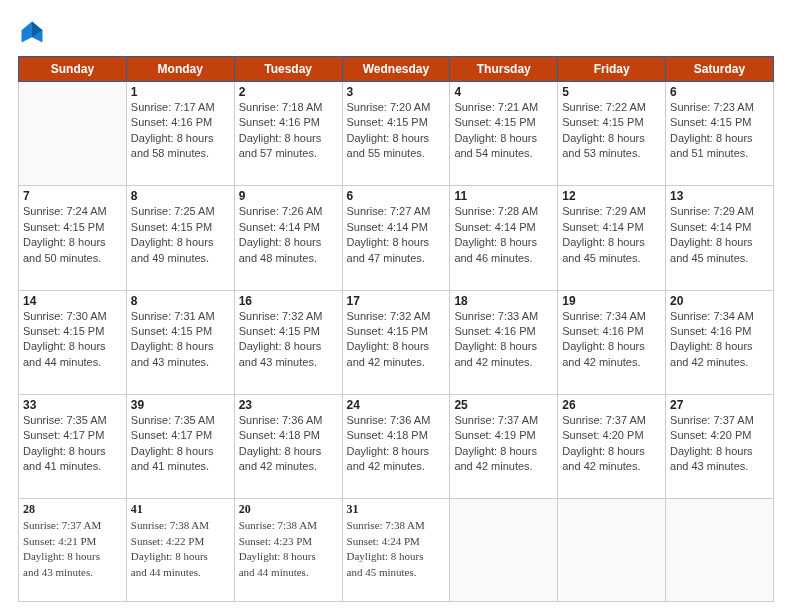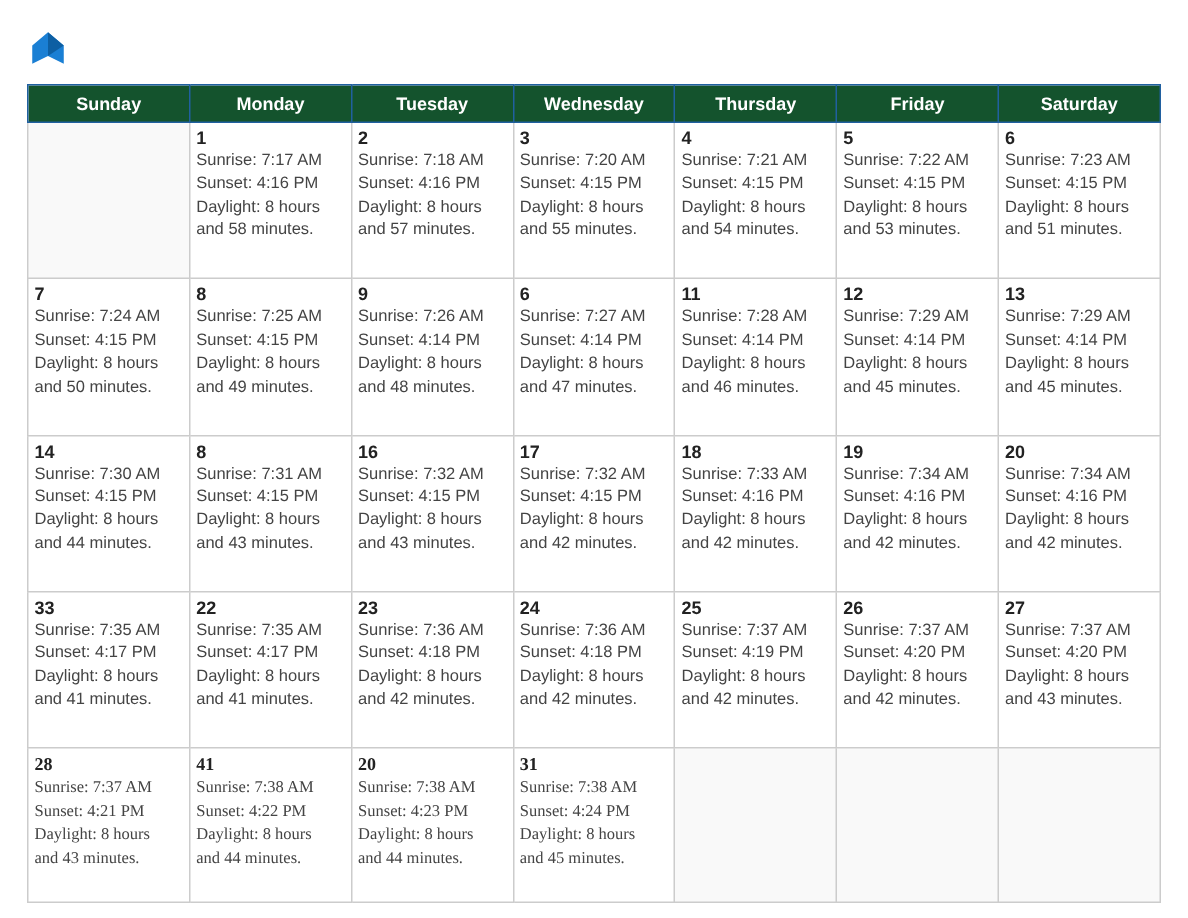--- a/index.html
+++ b/index.html
@@ -55,21 +55,21 @@
       color: #555;
     }
     .calendar {
       flex: 1;
       border: 1px solid #ccc;
       border-collapse: collapse;
       width: 100%;
       table-layout: fixed;
     }
     .calendar th {
-      background-color: #14532d;
+      background-color: #c2410c;
       color: #fff;
       font-size: 12px;
       font-weight: bold;
       padding: 5px 4px;
       border: 1px solid #2060a0;
       text-align: center;
     }
     .calendar td {
       border: 1px solid #ccc;
       vertical-align: top;
@@ -218,21 +218,21 @@
             <span class="day-num">20</span>
             <div class="cell-info">Sunrise: 7:34 AM<br>Sunset: 4:16 PM<br>Daylight: 8 hours<br>and 42 minutes.</div>
           </td>
         </tr>
         <tr>
           <td>
             <span class="day-num">33</span>
             <div class="cell-info">Sunrise: 7:35 AM<br>Sunset: 4:17 PM<br>Daylight: 8 hours<br>and 41 minutes.</div>
           </td>
           <td>
-            <span class="day-num">22</span>
+            <span class="day-num">39</span>
             <div class="cell-info">Sunrise: 7:35 AM<br>Sunset: 4:17 PM<br>Daylight: 8 hours<br>and 41 minutes.</div>
           </td>
           <td>
             <span class="day-num">23</span>
             <div class="cell-info">Sunrise: 7:36 AM<br>Sunset: 4:18 PM<br>Daylight: 8 hours<br>and 42 minutes.</div>
           </td>
           <td>
             <span class="day-num">24</span>
             <div class="cell-info">Sunrise: 7:36 AM<br>Sunset: 4:18 PM<br>Daylight: 8 hours<br>and 42 minutes.</div>
           </td>

